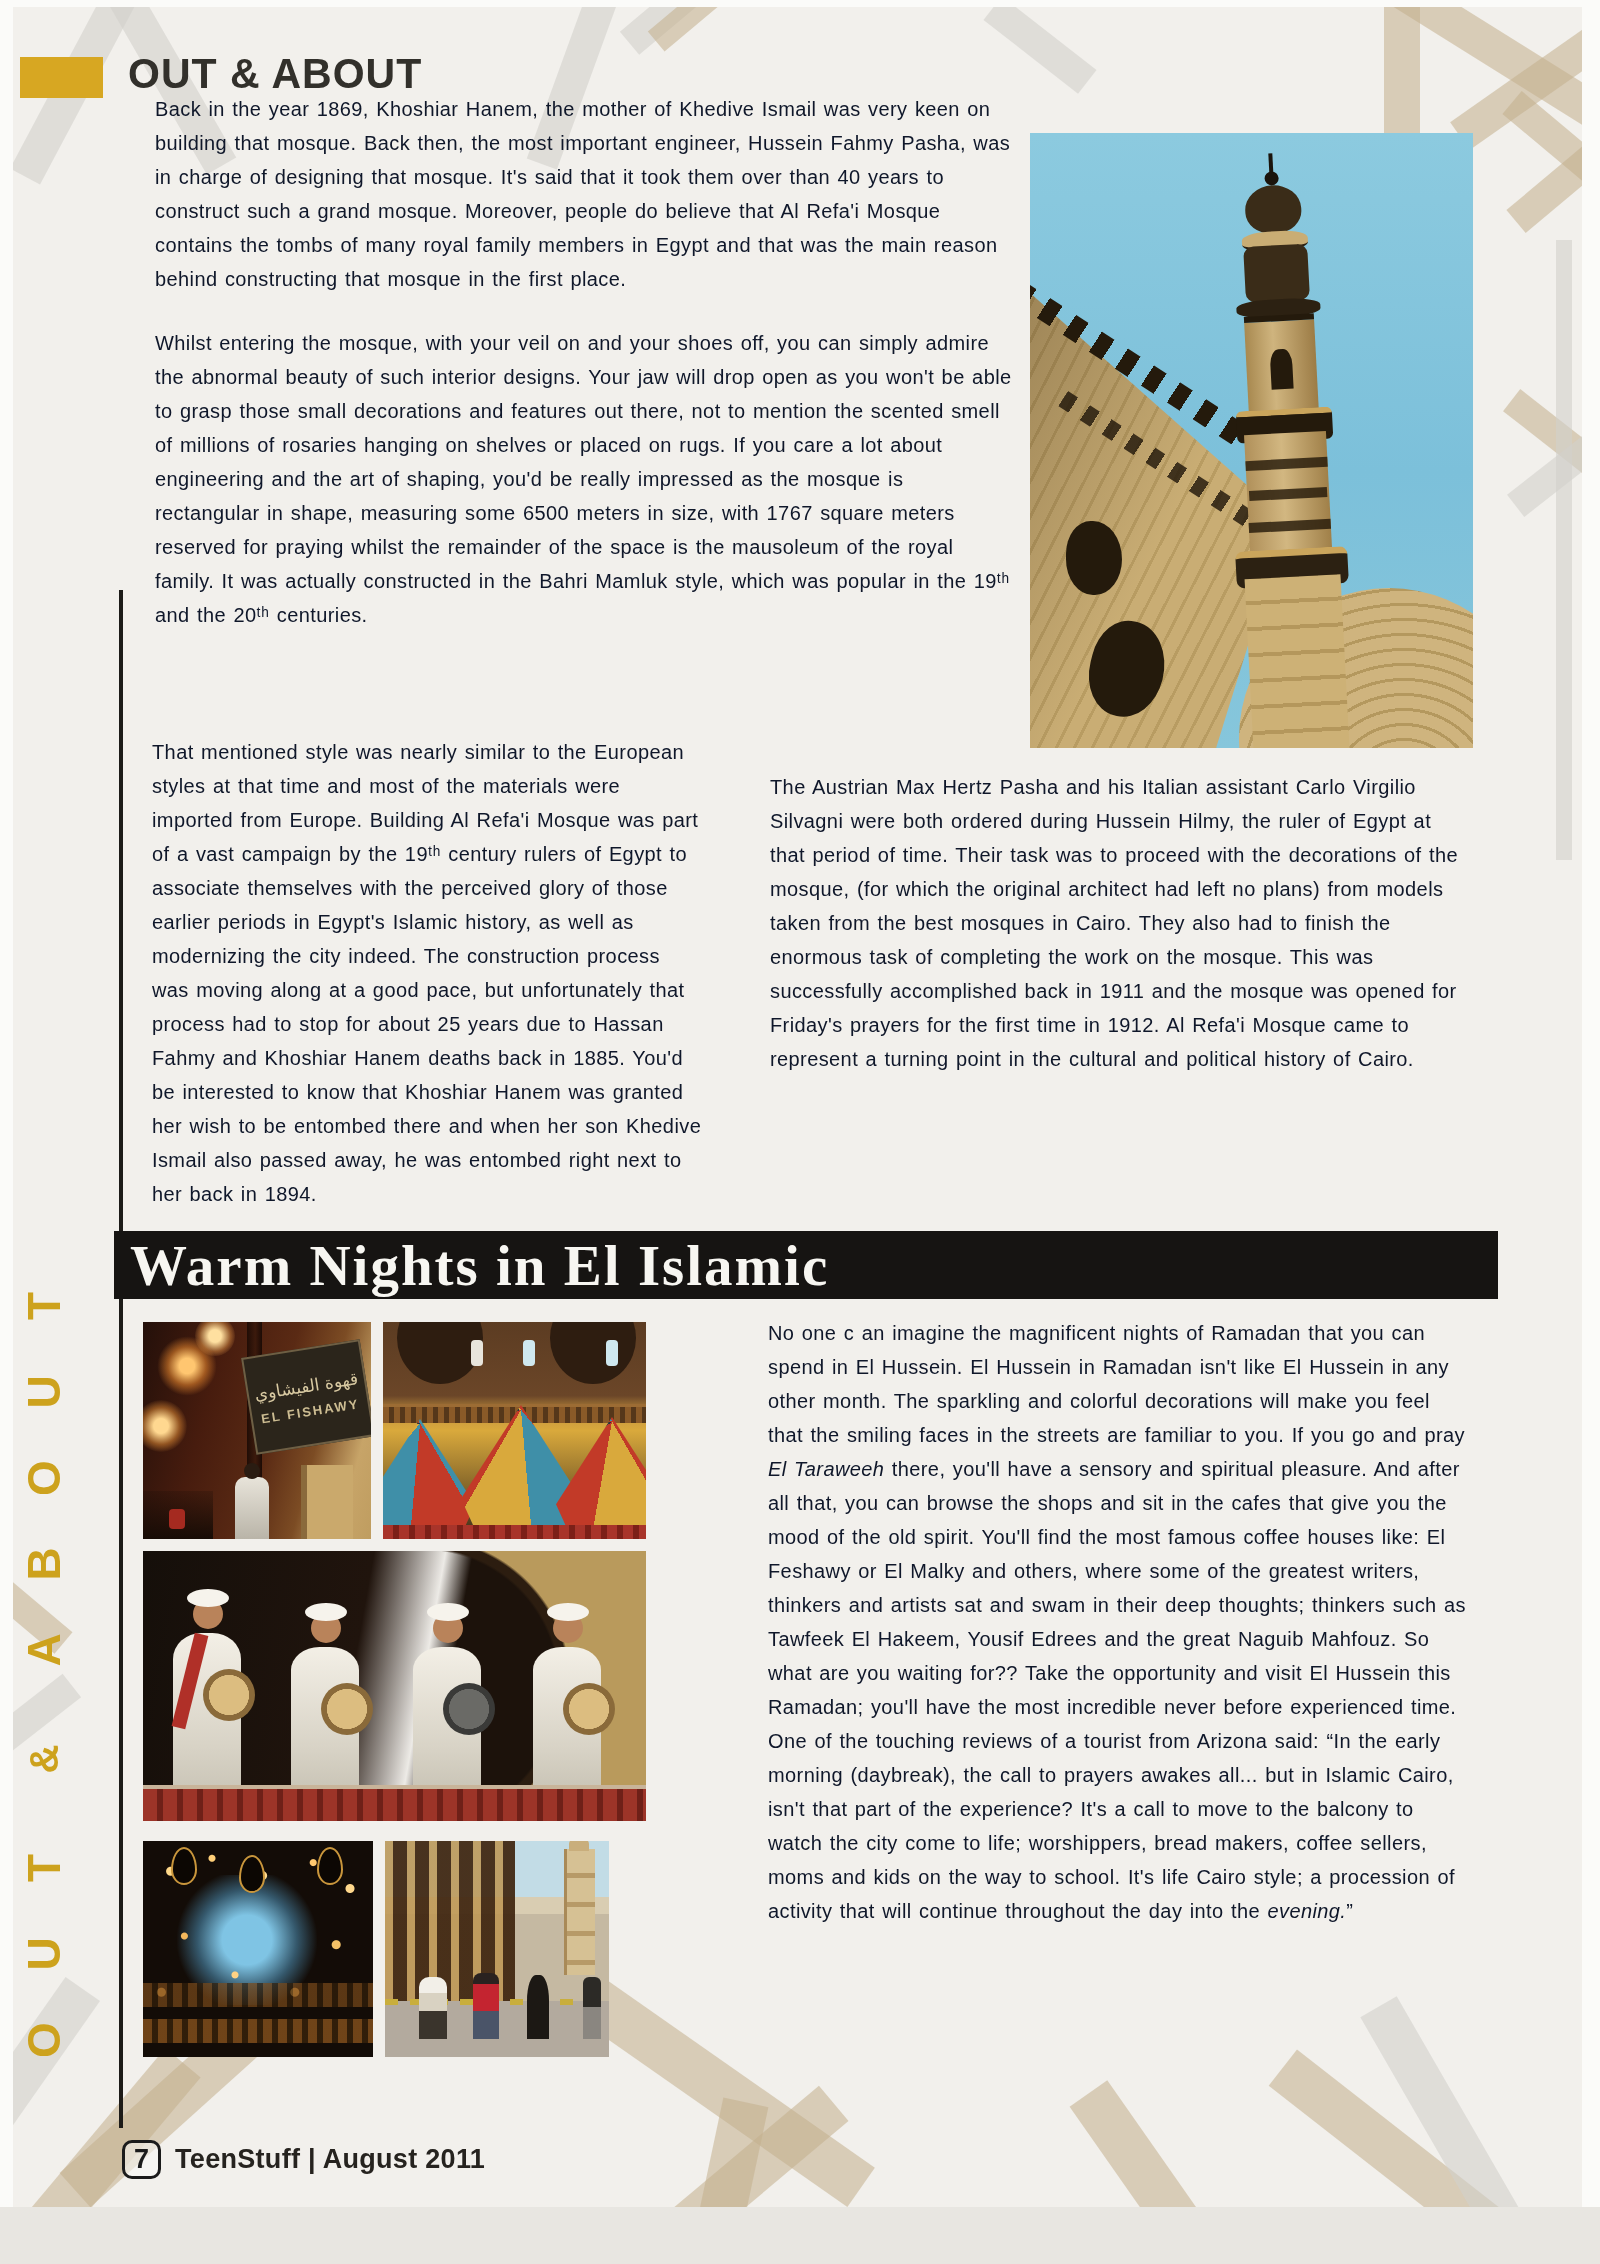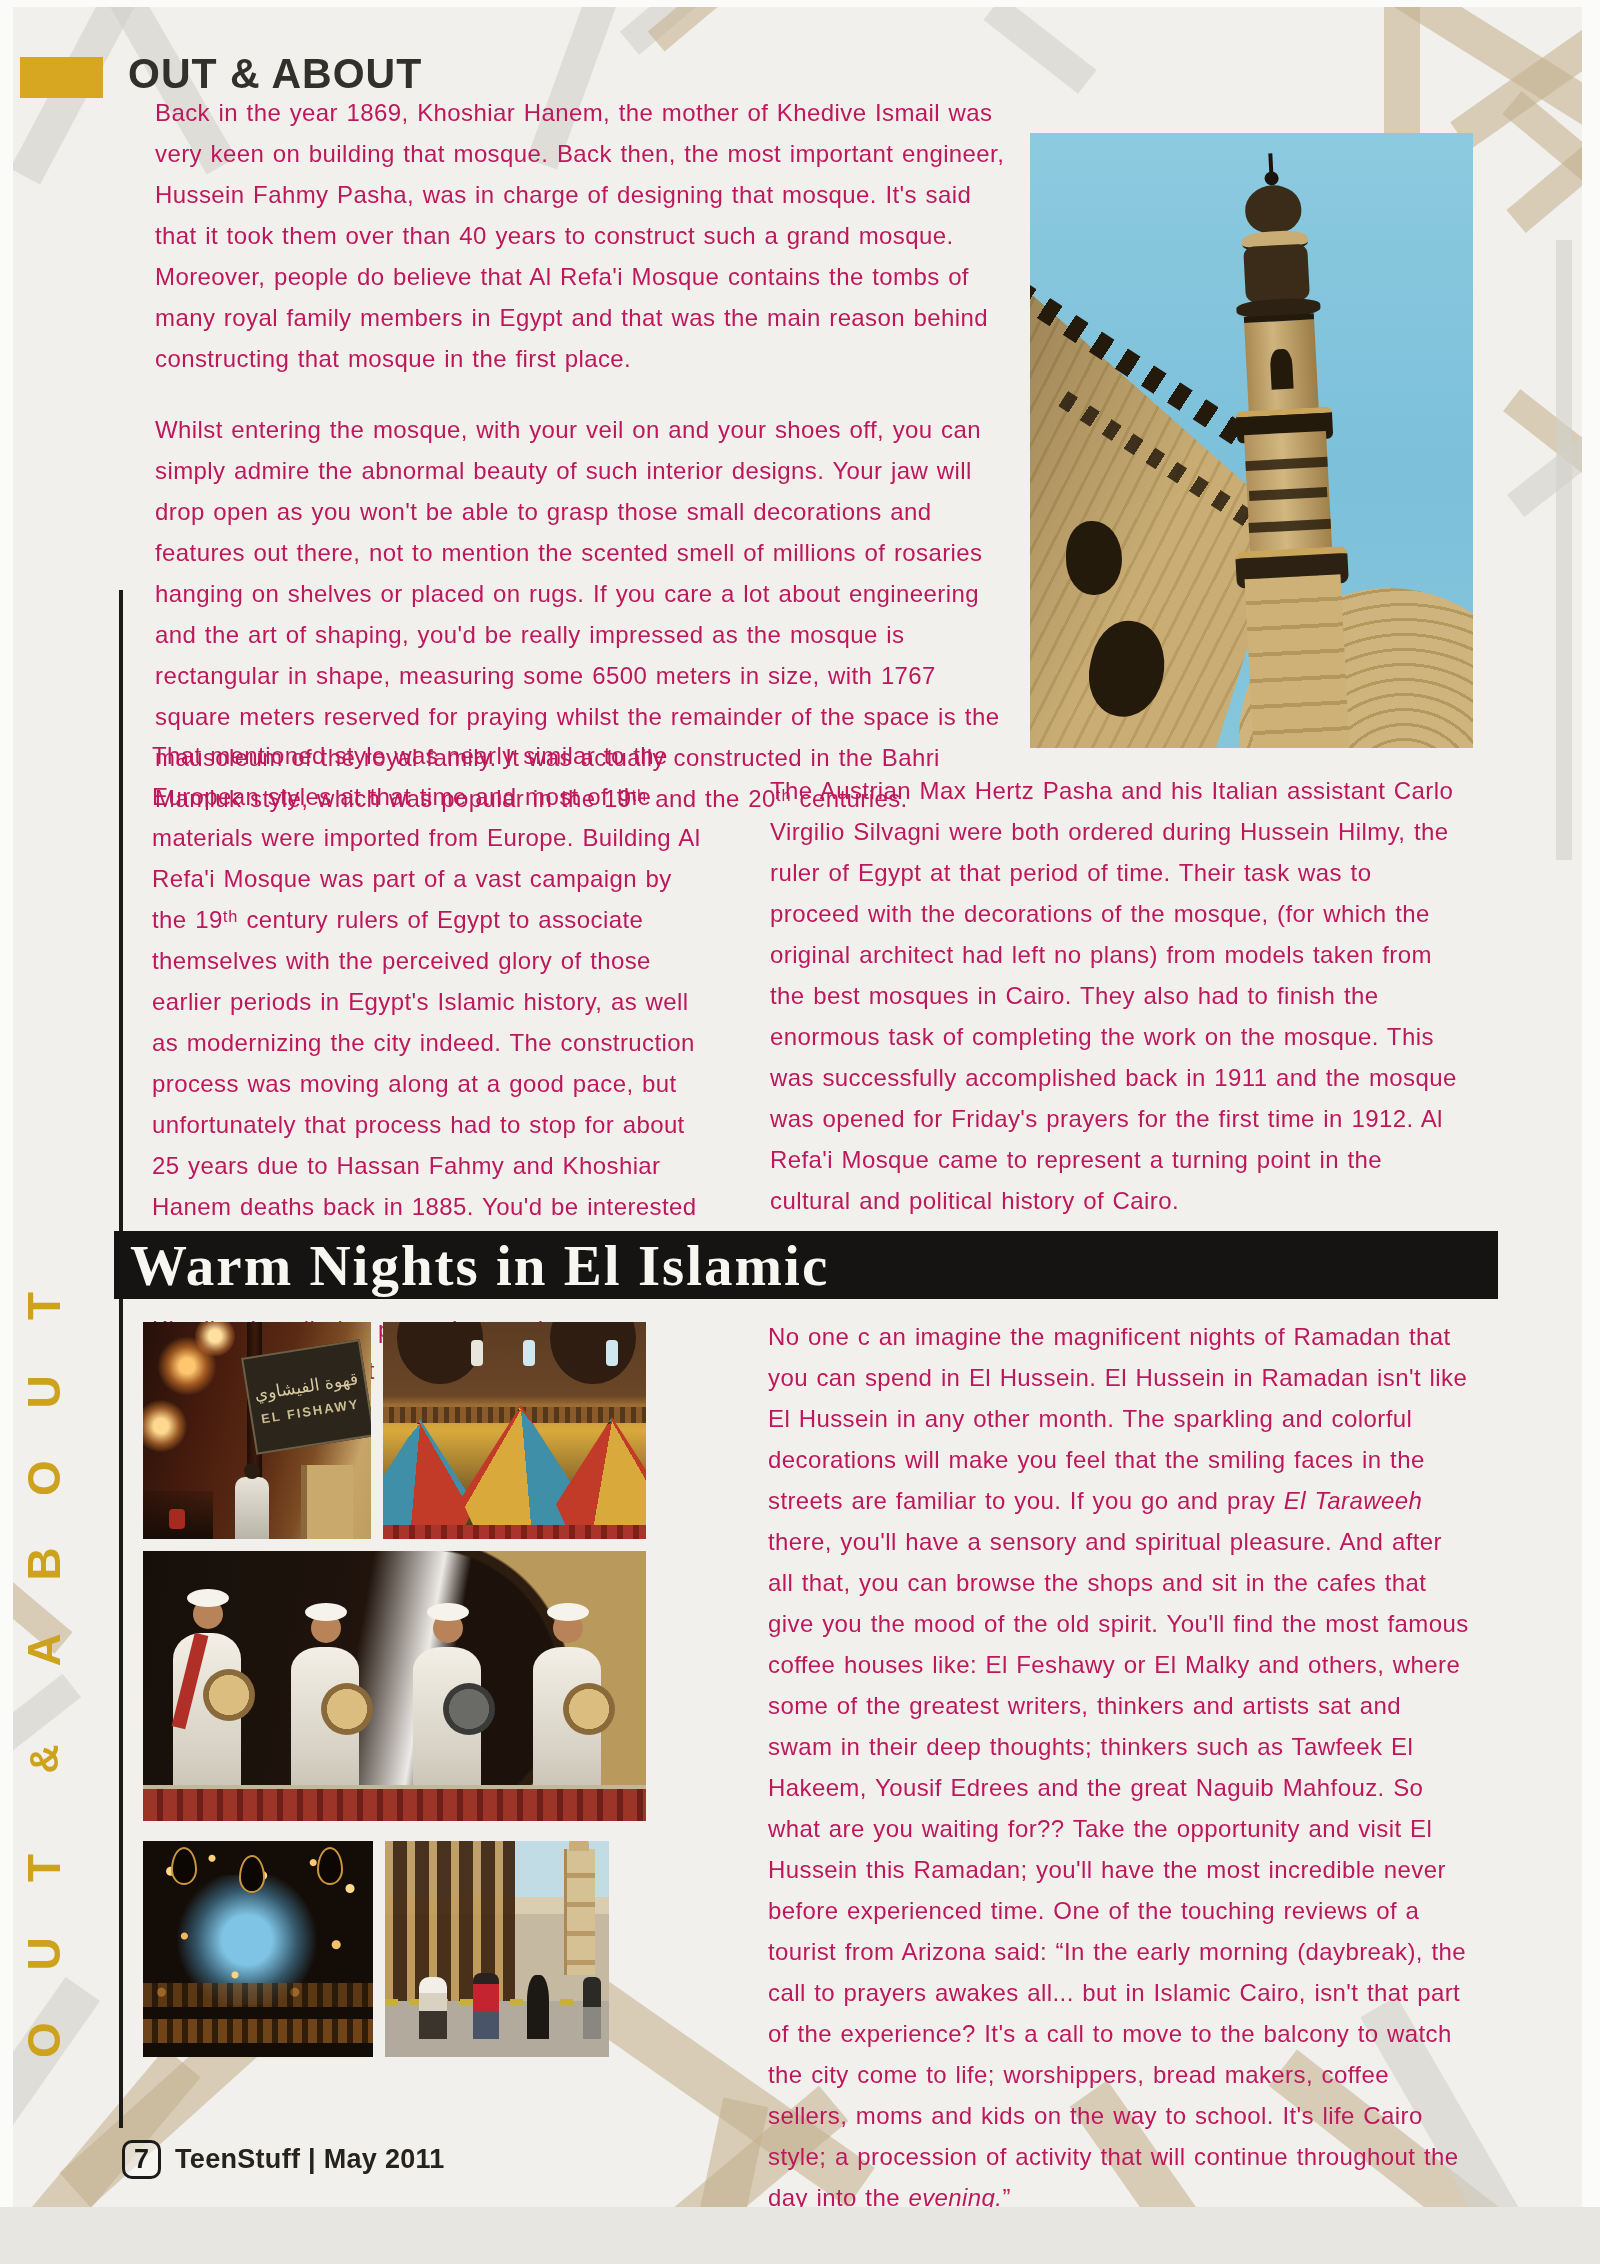--- a/index.html
+++ b/index.html
@@ -9,21 +9,21 @@
   .pat{position:absolute;z-index:0;}
   .tan{background:#c3ae8d;opacity:.55;}
   .grey{background:#d2d0cb;opacity:.6;}
   
   .edge{position:absolute;z-index:4;background:#fbfbf9;}
   
   .gold-square{position:absolute;left:20px;top:57px;width:83px;height:41px;background:#d7a722;z-index:1;}
   .header-title{position:absolute;left:128px;top:50px;font-size:41px;font-weight:bold;
         letter-spacing:1px;color:#32302b;z-index:1;transform:scaleY(1.04);}
   
-  .btxt{position:absolute;z-index:1;font-size:24px;line-height:41px;letter-spacing:.4px;word-spacing:1.5px;color:#be185d;}
+  .btxt{position:absolute;z-index:1;font-size:20px;line-height:34px;letter-spacing:.4px;word-spacing:1.5px;color:#0f172a;}
   .btxt p{margin:0 0 30px 0;}
   .it{font-style:italic;}
   #intro{left:155px;top:92px;width:858px;}
   #col-left{left:152px;top:735px;width:552px;}
   #col-right{left:770px;top:770px;width:694px;}
   #hussein-text{left:768px;top:1316px;width:702px;}
   
   .vrule{position:absolute;left:119px;top:590px;width:4px;height:1538px;background:#1d1b18;z-index:1;}
   
   .side-label{position:absolute;left:16px;top:1283px;width:56px;display:flex;flex-direction:column;
@@ -334,16 +334,16 @@
     <div class="a p p-white"></div>
     <div class="a p p-red"></div>
     <div class="a p p-black"></div>
     <div class="a p p-man"></div>
   </div>
 
   <div class="btxt" id="hussein-text"><span>No one c an imagine the magnificent nights of Ramadan that you can spend in El Hussein. El Hussein in Ramadan isn't like El Hussein in any other month. The sparkling and colorful decorations will make you feel that the smiling faces in the streets are familiar to you. If you go and pray </span><span class="it">El Taraweeh</span><span> there, you'll have a sensory and spiritual pleasure. And after all that, you can browse the shops and sit in the cafes that give you the mood of the old spirit. You'll find the most famous coffee houses like: El Feshawy or El Malky and others, where some of the greatest writers, thinkers and artists sat and swam in their deep thoughts; thinkers such as Tawfeek El Hakeem, Yousif Edrees and the great Naguib Mahfouz. So what are you waiting for?? Take the opportunity and visit El Hussein this Ramadan; you'll have the most incredible never before experienced time. One of the touching reviews of a tourist from Arizona said: “In the early morning (daybreak), the call to prayers awakes all... but in Islamic Cairo, isn't that part of the experience? It's a call to move to the balcony to watch the city come to life; worshippers, bread makers, coffee sellers, moms and kids on the way to school. It's life Cairo style; a procession of activity that will continue throughout the day into the </span><span class="it">evening.</span><span>”</span></div>
 
   <div class="footer">
     <span class="pagenum">7</span>
-    <span class="mag">TeenStuff | May 2011</span>
+    <span class="mag">TeenStuff | August 2011</span>
   </div>
 
 </div>
 
 </body></html>

